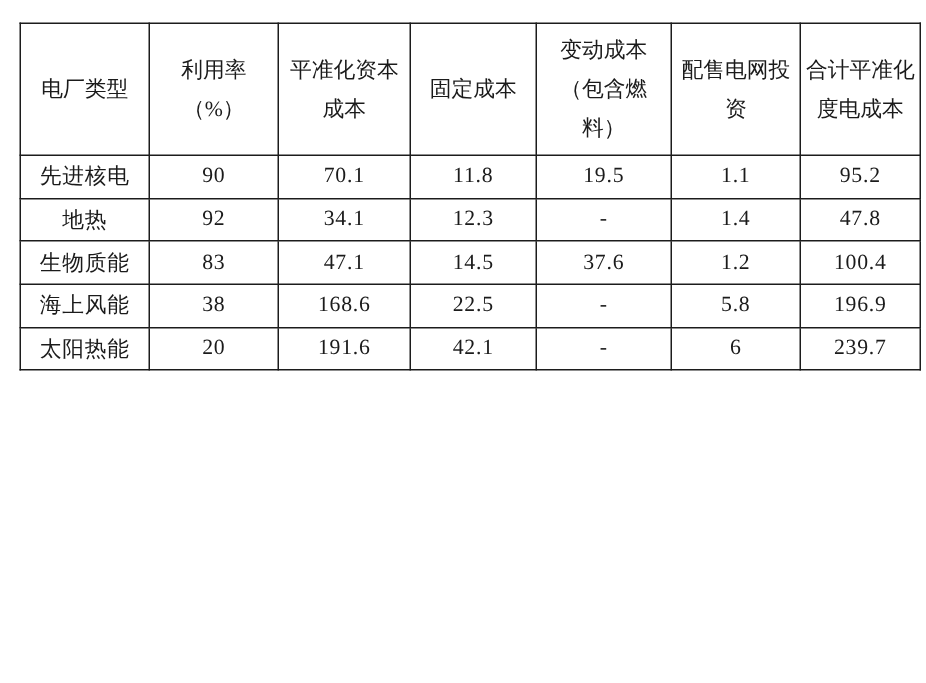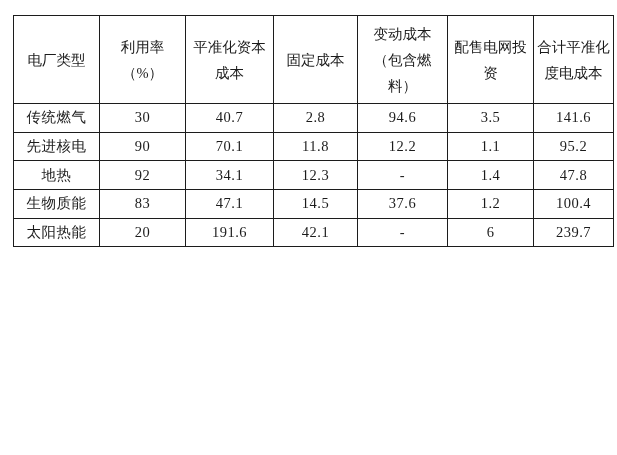--- a/index.html
+++ b/index.html
@@ -76,34 +76,25 @@
 （包含燃
 料）</th>
             <th>配售电网投
 资</th>
             <th>合计平准化
 度电成本</th>
           </tr>
       </thead>
       <tbody>
           <tr>
-            <td>传统燃气</td>
-            <td>30</td>
-            <td>40.7</td>
-            <td>2.8</td>
-            <td>94.6</td>
-            <td>3.5</td>
-            <td>141.6</td>
-          </tr>
-          <tr>
             <td>先进核电</td>
             <td>90</td>
             <td>70.1</td>
             <td>11.8</td>
-            <td>12.2</td>
+            <td>19.5</td>
             <td>1.1</td>
             <td>95.2</td>
           </tr>
           <tr>
             <td>地热</td>
             <td>92</td>
             <td>34.1</td>
             <td>12.3</td>
             <td>-</td>
             <td>1.4</td>
@@ -112,20 +103,29 @@
           <tr>
             <td>生物质能</td>
             <td>83</td>
             <td>47.1</td>
             <td>14.5</td>
             <td>37.6</td>
             <td>1.2</td>
             <td>100.4</td>
           </tr>
           <tr>
+            <td>海上风能</td>
+            <td>38</td>
+            <td>168.6</td>
+            <td>22.5</td>
+            <td>-</td>
+            <td>5.8</td>
+            <td>196.9</td>
+          </tr>
+          <tr>
             <td>太阳热能</td>
             <td>20</td>
             <td>191.6</td>
             <td>42.1</td>
             <td>-</td>
             <td>6</td>
             <td>239.7</td>
           </tr>
         </tbody>
     </table>

